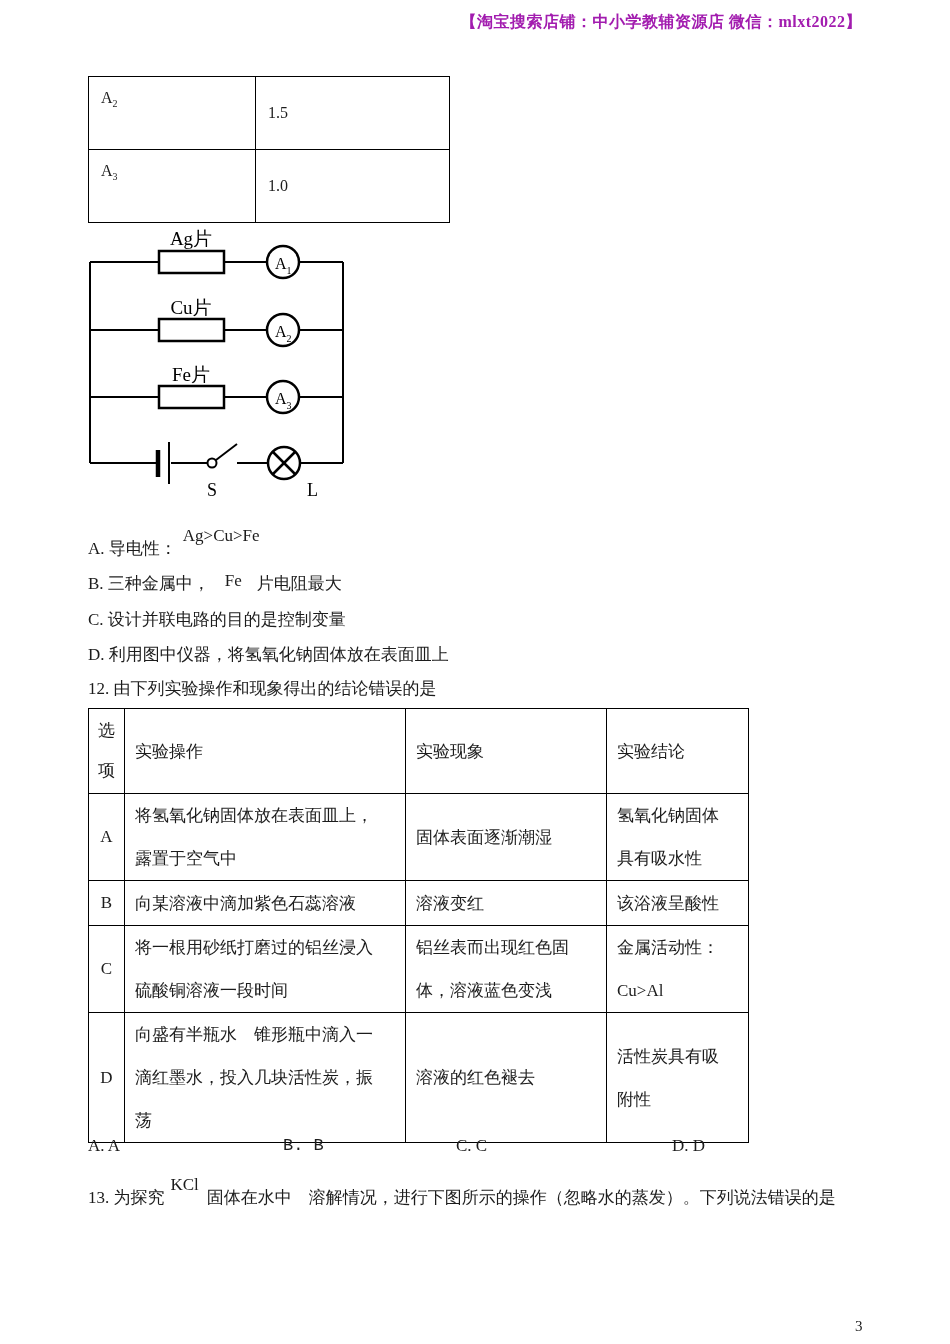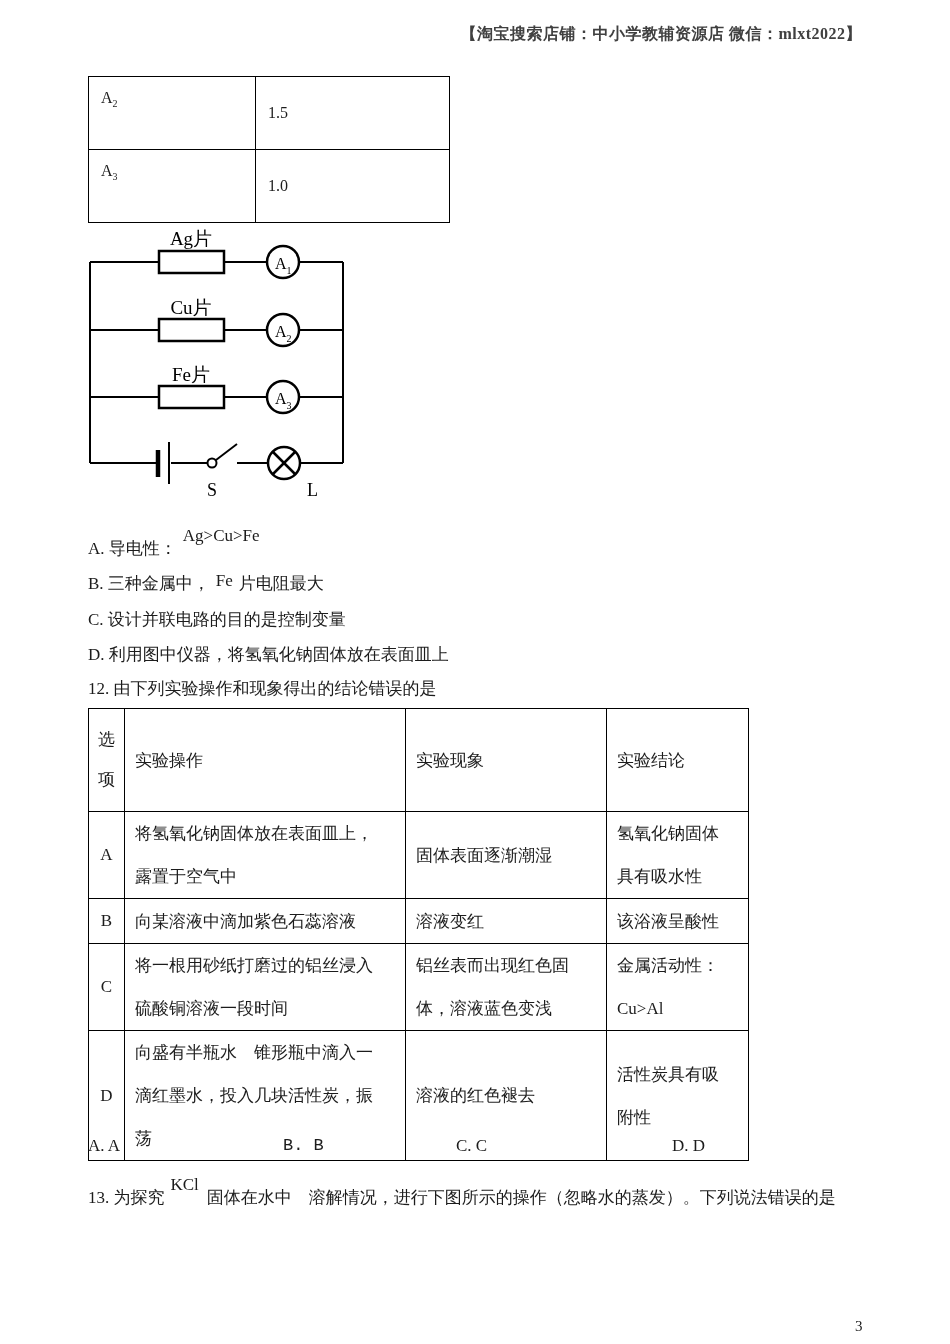--- a/index.html
+++ b/index.html
@@ -9,23 +9,23 @@
     background: #ffffff;
     color: #1c1c1c;
     font-family: "Liberation Serif", "DejaVu Serif", serif;
     position: relative;
     overflow: hidden;
   }
   .abs { position: absolute; }
 
   
   .watermark {
-    top: 24px; right: 88px;
+    top: 12px; right: 88px;
     font-size: 16px; font-weight: bold;
-    color: #404040;
+    color: #a21caf;
     letter-spacing: 0.5px;
   }
 
   
   table.readings {
     position: absolute; left: 88px; top: 76px;
     width: 361px; border-collapse: collapse; table-layout: fixed;
     font-size: 16px;
   }
   table.readings td { border: 1.5px solid #000; height: 73px; }
@@ -34,36 +34,36 @@
   .sub { font-size: 10px; vertical-align: -4px; }
 
   
   .circuit { left: 85px; top: 228px; }
   .circuit text { fill: #000; font-family: "Liberation Serif", "DejaVu Serif", serif; }
 
   
   .qline { left: 88px; font-size: 17px; white-space: nowrap; }
   .formula { font-size: 17px; }
   .formula-hi { position: relative; top: -13px; margin: 0 8px 0 6px; display: inline-block; }
-  .formula-lo { position: relative; top: -3px; margin: 0 6px; display: inline-block; text-align: right; }
+  .formula-lo { position: relative; top: -3px; margin: 0 15px; display: inline-block; text-align: right; }
 
   
   table.experiment {
     position: absolute; left: 88px; top: 708px;
     width: 660px; border-collapse: collapse; table-layout: fixed;
     font-size: 17px;
   }
   table.experiment td {
     border: 1px solid #000;
     vertical-align: middle;
     line-height: 43px;
     padding: 0 16px 0 10px;
   }
   table.experiment td.opt-col { text-align: center; padding: 0 9px; line-height: 40px; }
-  tr.hdr-row    { height: 103px; }
+  tr.hdr-row    { height: 85px; }
   tr.row-a      { height: 87px; }
   tr.row-b      { height: 45px; }
   tr.row-c      { height: 85px; }
   tr.row-d      { height: 85px; }
 
   
   .ans { top: 1136px; font-size: 17px; }
   .ans-a { left: 88px; }
   .ans-b { left: 283px; font-family: Liberation Mono, monospace; }
   .ans-c { left: 456px; }

